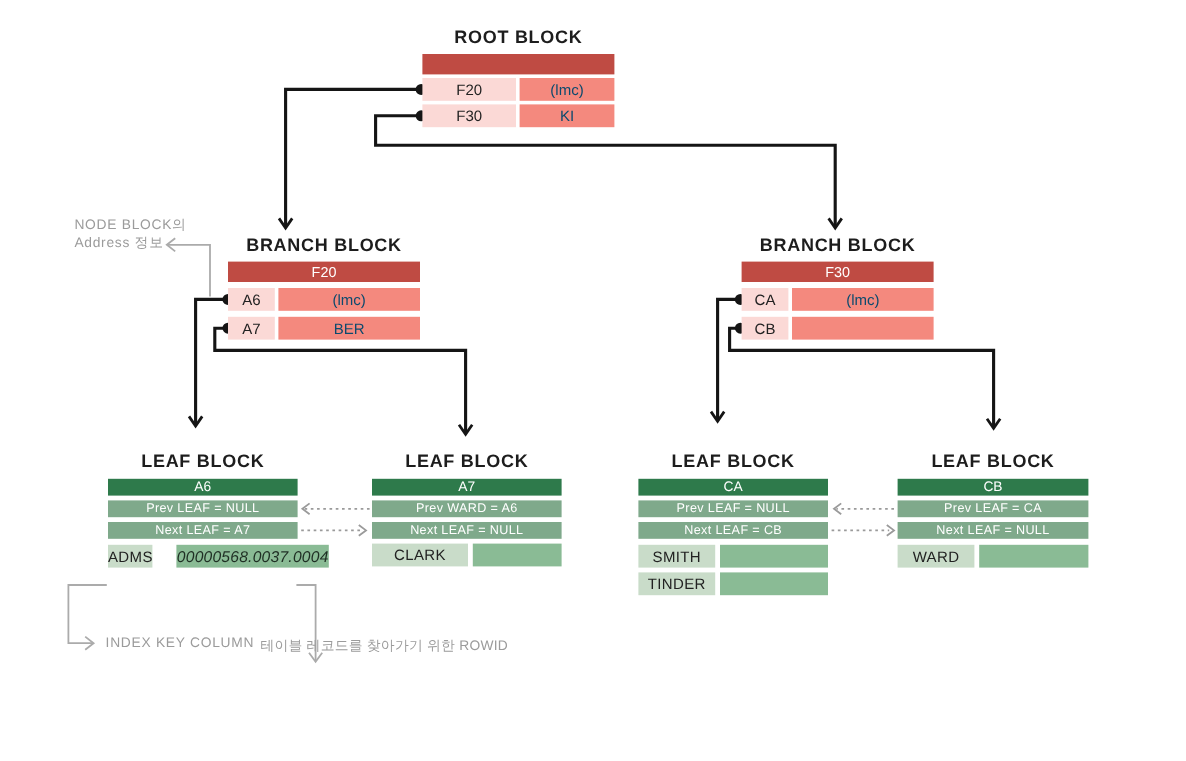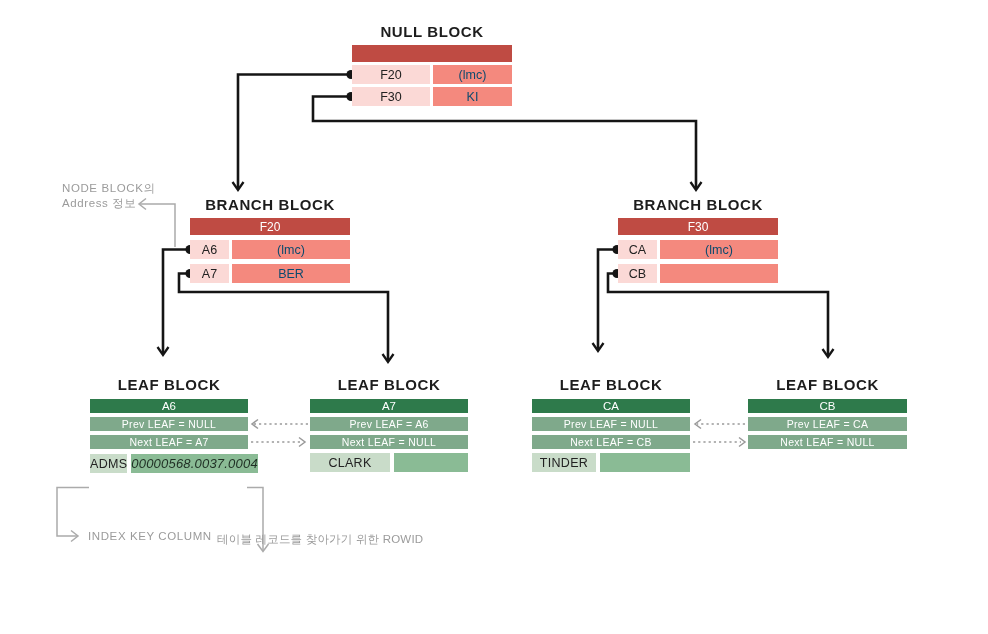--- a/index.html
+++ b/index.html
@@ -84,21 +84,21 @@
     <polyline class="dot-ah" points="258,419.5 252,424 258,428.5"></polyline>
     <line class="dotlink" x1="251" y1="442" x2="301" y2="442"></line>
     <polyline class="dot-ah" points="299,437.5 305,442 299,446.5"></polyline>
 
     <line class="dotlink" x1="745" y1="424" x2="697" y2="424"></line>
     <polyline class="dot-ah" points="701,419.5 695,424 701,428.5"></polyline>
     <line class="dotlink" x1="693" y1="442" x2="741" y2="442"></line>
     <polyline class="dot-ah" points="739,437.5 745,442 739,446.5"></polyline>
   </svg>
 
-  <div class="blk-title" style="left:352px;top:23px;width:160px">NULL BLOCK</div>
+  <div class="blk-title" style="left:352px;top:23px;width:160px">ROOT BLOCK</div>
   <div class="tbl" style="left:352px;top:45px;width:160px;gap:3px">
     <div class="cell hdr red-hdr" style="height:17px"></div>
     <div class="row" style="height:19px;gap:3px">
       <div class="cell pink" style="width:78px">F20</div>
       <div class="cell salmon grow">(lmc)</div>
     </div>
     <div class="row" style="height:19px;gap:3px">
       <div class="cell pink" style="width:78px">F30</div>
       <div class="cell salmon grow">KI</div>
     </div>
@@ -128,53 +128,61 @@
       <div class="cell pink" style="width:39px">CB</div>
       <div class="cell salmon grow"></div>
     </div>
   </div>
 
   <div class="blk-title" style="left:90px;top:376px;width:158px">LEAF BLOCK</div>
   <div class="tbl" style="left:90px;top:399px;width:158px;gap:4px">
     <div class="cell hdr g-hdr" style="height:14px">A6</div>
     <div class="cell hdr g-link" style="height:14px">Prev LEAF = NULL</div>
     <div class="cell hdr g-link" style="height:14px">Next LEAF = A7</div>
-    <div class="row" style="height:19px;gap:4px;margin-top:1px">
+    <div class="row" style="height:19px;gap:20px;margin-top:1px">
       <div class="cell g-key" style="width:64px">ADMS</div>
       <div class="cell g-val grow">00000568.0037.0004</div>
     </div>
   </div>
 
   <div class="blk-title" style="left:310px;top:376px;width:158px">LEAF BLOCK</div>
   <div class="tbl" style="left:310px;top:399px;width:158px;gap:4px">
     <div class="cell hdr g-hdr" style="height:14px">A7</div>
-    <div class="cell hdr g-link" style="height:14px">Prev LEAF = A6</div>
+    <div class="cell hdr g-link" style="height:14px">Prev WARD = A6</div>
     <div class="cell hdr g-link" style="height:14px">Next LEAF = NULL</div>
     <div class="row" style="height:19px;gap:4px">
       <div class="cell g-key" style="width:80px">CLARK</div>
       <div class="cell g-val grow"></div>
     </div>
   </div>
 
   <div class="blk-title" style="left:532px;top:376px;width:158px">LEAF BLOCK</div>
   <div class="tbl" style="left:532px;top:399px;width:158px;gap:4px">
     <div class="cell hdr g-hdr" style="height:14px">CA</div>
     <div class="cell hdr g-link" style="height:14px">Prev LEAF = NULL</div>
     <div class="cell hdr g-link" style="height:14px">Next LEAF = CB</div>
+    <div class="row" style="height:19px;gap:4px;margin-top:1px">
+      <div class="cell g-key" style="width:64px">SMITH</div>
+      <div class="cell g-val grow"></div>
+    </div>
     <div class="row" style="height:19px;gap:4px">
       <div class="cell g-key" style="width:64px">TINDER</div>
       <div class="cell g-val grow"></div>
     </div>
   </div>
 
   <div class="blk-title" style="left:748px;top:376px;width:159px">LEAF BLOCK</div>
   <div class="tbl" style="left:748px;top:399px;width:159px;gap:4px">
     <div class="cell hdr g-hdr" style="height:14px">CB</div>
     <div class="cell hdr g-link" style="height:14px">Prev LEAF = CA</div>
     <div class="cell hdr g-link" style="height:14px">Next LEAF = NULL</div>
+    <div class="row" style="height:19px;gap:4px;margin-top:1px">
+      <div class="cell g-key" style="width:64px">WARD</div>
+      <div class="cell g-val grow"></div>
+    </div>
   </div>
 
   <div class="note" style="left:62px;top:181px">
     <div>NODE BLOCK의</div>
     <div>Address 정보</div>
   </div>
   <div class="note" style="left:88px;top:529px">INDEX KEY COLUMN</div>
   <div class="note" style="left:217px;top:532px;letter-spacing:.2px">테이블 레코드를 찾아가기 위한 ROWID</div>
 
 </div>

